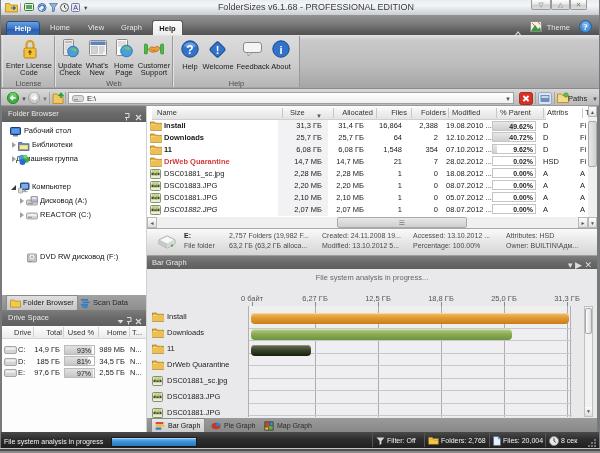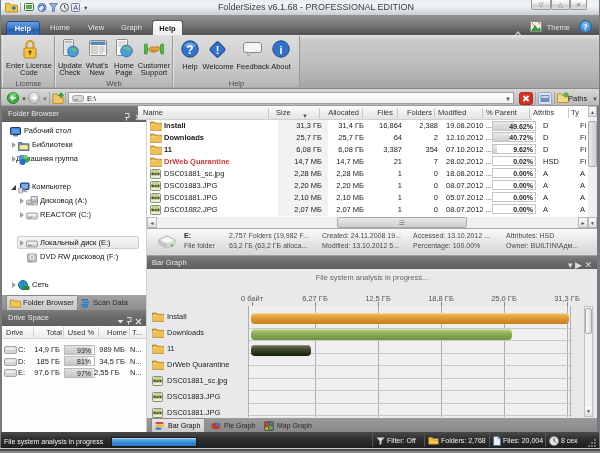--- a/index.html
+++ b/index.html
@@ -35,21 +35,21 @@
 .dico{width:12px;height:12px}
 
 #ltabs{left:2px;top:295px;width:145px;height:15px;background:linear-gradient(#a2a2a2,#8e8e8e)}
 
 #dshead{left:2px;top:310px;width:145px;height:16px;line-height:16px}
 #dscols{left:2px;top:326px;width:145px;height:13px;background:linear-gradient(#fdfdfd,#ebebeb);border-bottom:1px solid #d5d5d5;font-size:7.5px;color:#333}
 .dcol{position:absolute;top:1px;line-height:11px}
 .dsrow{position:absolute;width:145px;height:11.5px;font-size:7.5px;color:#222;line-height:11.5px;white-space:nowrap}
 
 #rpanel{left:147px;top:106px;width:450px;height:326px;background:#fff}
-#listhead{left:138px;top:106px;width:394px;height:14px;background:linear-gradient(#fdfdfd,#f0f0f0 45%,#e4e4e4);border-bottom:1px solid #cfcfcf;font-size:7.5px;color:#333}
+#listhead{left:152px;top:106px;width:394px;height:14px;background:linear-gradient(#fdfdfd,#f0f0f0 45%,#e4e4e4);border-bottom:1px solid #cfcfcf;font-size:7.5px;color:#333}
 .lcol{position:absolute;top:1px;line-height:12px}
 .lsep{position:absolute;top:2px;width:1px;height:10px;background:#c8c8c8}
 .frow{position:absolute;left:147px;width:441px;height:11.95px;font-size:7.5px;color:#191919;line-height:12px;white-space:nowrap}
 .fcell{position:absolute;top:0;text-align:right}
 .pcell{position:absolute;border:1px solid #c5c5c5;background:#fff;height:10px;top:0.5px;font-size:7px;font-weight:bold;color:#222;text-align:right}
 .pfill{position:absolute;left:0;top:0;height:100%;background:linear-gradient(#e8e8e8,#cfcfcf)}
 .ptxt{position:absolute;right:2px;top:0;line-height:9.5px}
 
 #summary{left:147px;top:228px;width:450px;height:28px;background:linear-gradient(#fafafa,#e8e8e8 45%,#d5d5d5);border-top:1px solid #a8a8a8;border-bottom:1px solid #9e9e9e;font-size:7px;color:#4a4a4a;white-space:nowrap;overflow:hidden}
 
@@ -270,36 +270,26 @@
         <rect x="0.5" y="4" width="11" height="5" rx="1" fill="#d0d0d0" stroke="#8a8a8a" stroke-width="0.7"></rect>
         <rect x="2" y="7" width="5" height="1.2" fill="#9a9a9a"></rect>
         <rect x="5" y="0.5" width="6.5" height="5.5" rx="0.5" fill="#b8b8c8" stroke="#70708a" stroke-width="0.6"></rect>
         <rect x="6" y="1.2" width="4.5" height="2" fill="#e8e8f0"></rect>
       </svg><span style="margin-left:38px">Дисковод (A:)</span></div>
  <div class="trow" style="top:86px"><span class="texp" style="left:18px"></span><svg class="ticon dico" style="left:24px">
         <rect x="0.5" y="3" width="11" height="6" rx="1.2" fill="#d4d4d4" stroke="#8a8a8a" stroke-width="0.7"></rect>
         <rect x="1.5" y="4" width="9" height="2" rx="0.8" fill="#f0f0f0"></rect>
         <rect x="2" y="6.8" width="4" height="1.2" fill="#9a9a9a"></rect>
       </svg><span style="margin-left:38px">REACTOR (C:)</span></div>
- <div class="trow" style="top:114px"><div style="position:absolute;left:15px;top:0;width:122px;height:13px;background:linear-gradient(#f6f6f6,#e8e8e8);border:1px solid #cfcfcf;border-radius:2px"></div><span class="texp" style="left:18px"></span><svg class="ticon dico" style="left:24px">
-        <rect x="0.5" y="3" width="11" height="6" rx="1.2" fill="#d4d4d4" stroke="#8a8a8a" stroke-width="0.7"></rect>
-        <rect x="1.5" y="4" width="9" height="2" rx="0.8" fill="#f0f0f0"></rect>
-        <rect x="2" y="6.8" width="4" height="1.2" fill="#9a9a9a"></rect>
-      </svg><span style="margin-left:38px;position:relative">Локальный диск (E:)</span></div>
  <div class="trow" style="top:128px"><svg class="ticon dico" style="left:24px">
         <rect x="1.5" y="2" width="9" height="8" rx="0.8" fill="#c8c8cc" stroke="#808088" stroke-width="0.7"></rect>
         <circle cx="6" cy="5" r="3.2" fill="#e8e8ee" stroke="#9a9aa0" stroke-width="0.6"></circle>
         <circle cx="6" cy="5" r="0.9" fill="#9a9aa0"></circle>
         <rect x="2.5" y="9" width="3" height="1" fill="#88888e"></rect>
       </svg><span style="margin-left:38px">DVD RW дисковод (F:)</span></div>
- <div class="trow" style="top:156px"><span class="texp" style="left:10px"></span><svg class="ticon" style="left:16px">
-        <circle cx="5" cy="5" r="4.5" fill="#3aa8d8" stroke="#1a6898"></circle>
-        <path d="M1 5 h8 M5 0.5 v9 M2 2.5 q3 1.5 6 0 M2 7.5 q3 -1.5 6 0" stroke="#1a6898" stroke-width="0.6" fill="none"></path>
-        <rect x="5.5" y="6" width="6" height="4" fill="#2a8a2a" rx="0.5"></rect>
-      </svg><span style="margin-left:30px">Сеть</span></div>
 </div>
 
 <div class="abs" id="ltabs">
  <div style="position:absolute;left:4px;top:0;width:72px;height:15px;background:linear-gradient(#e0e0e0,#c6c6c6);border:1px solid #8a8a8a;border-bottom:none;font-size:8px;color:#1a1a1a;line-height:14px;white-space:nowrap;overflow:hidden;font-size:7.5px"><svg style="position:absolute;left:3px;top:3px" width="11" height="9" viewBox="0 0 11 9">
         <path d="M0.5 1 h3.5 l1 1.2 h5.5 v6 h-10z" fill="#f2c94c" stroke="#b8860b" stroke-width="0.7"></path>
       </svg><span style="margin-left:16px">Folder Browser</span></div>
  <div style="position:absolute;left:74px;top:1px;width:64px;height:14px;font-size:7.5px;color:#2a2a2a;line-height:14px;white-space:nowrap"><svg style="position:absolute;left:5px;top:3px" width="9" height="9" viewBox="0 0 9 9">
         <rect x="0" y="0" width="7" height="1.6" fill="#2a7ac8"></rect>
         <rect x="1.5" y="2.6" width="7" height="1.6" fill="#2a7ac8"></rect>
         <rect x="0" y="5.2" width="7" height="1.6" fill="#2a7ac8"></rect>
@@ -307,21 +297,21 @@
       </svg><span style="margin-left:17px">Scan Data</span></div>
 </div>
 <div class="abs phead" id="dshead"><span style="margin-left:6px">Drive Space</span><span class="phicons" style="top:4px"><svg width="7" height="7" viewBox="0 0 7 7">
         <path d="M0.5 2 L3.5 5.5 L6.5 2z" fill="#ddd"></path>
       </svg> <svg width="6" height="8" viewBox="0 0 6 8">
         <path d="M1 0.5 h4 v4 h-2.5 v3 m0 -3 h-1.5z" stroke="#ddd" fill="none"></path>
       </svg> <svg width="7" height="7" viewBox="0 0 7 7">
         <path d="M1 1 L6 6 M6 1 L1 6" stroke="#ddd" stroke-width="1.2"></path>
       </svg></span></div>
 <div class="abs" id="dscols">
- <span class="dcol" style="left:4px">Drive</span>
+ <span class="dcol" style="left:12px">Drive</span>
     <span class="dcol" style="left:32px;width:28px;text-align:right">Total</span>
     <span class="dcol" style="left:64px;width:30px;text-align:center">Used %</span>
     <span class="dcol" style="left:96px;width:29px;text-align:right">Home</span>
     <span class="dcol" style="left:130px">T...</span>
  <span style="position:absolute;left:31px;top:1px;width:1px;height:10px;background:#d0d0d0"></span>
  <span style="position:absolute;left:61px;top:1px;width:1px;height:10px;background:#d0d0d0"></span>
  <span style="position:absolute;left:96px;top:1px;width:1px;height:10px;background:#d0d0d0"></span>
  <span style="position:absolute;left:127px;top:1px;width:1px;height:10px;background:#d0d0d0"></span>
 </div>
 <div class="abs" style="left:2px;top:339px;width:145px;height:93px;background:#fdfdfd"></div>
@@ -357,21 +347,21 @@
  <svg style="position:absolute;left:4px;top:2px" width="13" height="8" viewBox="0 0 13 8">
       <rect x="0.5" y="0.5" width="12" height="7" rx="1.5" fill="#d4d4d4" stroke="#8a8a8a" stroke-width="0.7"></rect>
       <rect x="1.5" y="1.5" width="10" height="2.2" rx="1" fill="#f0f0f0"></rect>
     </svg>
  <span style="position:absolute;left:18px">E:</span>
     <span style="position:absolute;left:26px;width:34px;text-align:right">97,6 ГБ</span>
  <span style="position:absolute;left:64px;top:0.5px;width:31px;height:10px;border:1px solid #bbb;background:#fff">
       <span style="position:absolute;left:0;top:0;height:100%;width:97%;background:linear-gradient(#e2e2e2,#c6c6c6)"></span>
       <span style="position:absolute;right:3px;font-size:7px;line-height:9.5px;color:#222">97%</span>
     </span>
- <span style="position:absolute;left:94px;width:31px;text-align:left">2,55 ГБ</span>
+ <span style="position:absolute;left:94px;width:31px;text-align:right">2,55 ГБ</span>
     <span style="position:absolute;left:130px">N...</span>
 </div>
 
 <div class="abs" id="rpanel"></div>
 <div class="abs" style="left:146px;top:106px;width:1px;height:326px;background:#d0d0d0"></div>
 
 <div class="abs" style="left:278px;top:120px;width:50px;height:96px;background:#f2f2f4"></div>
 <div class="abs" id="listhead">
  <span class="lcol" style="left:5px">Name</span>
  <span class="lcol" style="left:138px">Size</span>
@@ -434,21 +424,21 @@
 </div>
 <div class="frow" style="top:143.90px">
       <svg style="position:absolute;left:3px;top:1px" width="12" height="10" viewBox="0 0 12 10">
         <path d="M0.5 1 h4 l1 1.3 h6 v7 h-11z" fill="#e8b33c" stroke="#a8791c" stroke-width="0.8"></path>
         <path d="M0.5 3 h11 v6 h-11z" fill="#f7d977"></path>
         <path d="M0.5 9 h11 v-5.8 l-2.5 -0.7 l-8.5 2z" fill="#edbf55"></path>
       </svg>
  <span style="position:absolute;left:17px;font-weight:bold">11</span>
  <span class="fcell" style="left:123px;width:52px">6,08 ГБ</span>
  <span class="fcell" style="left:165px;width:52px">6,08 ГБ</span>
- <span class="fcell" style="left:205px;width:50px">3,387</span>
+ <span class="fcell" style="left:205px;width:50px">1,548</span>
  <span class="fcell" style="left:243px;width:48px">354</span>
  <span style="position:absolute;left:299px">07.10.2012 ...</span>
  <span class="pcell" style="left:345px;width:44px">
         <span class="pfill" style="width:9.6%"></span>
         <span class="ptxt">9.62%</span>
       </span>
  <span style="position:absolute;left:396px">D</span>
  <span style="position:absolute;left:433px">Fi</span>
 </div>
 <div class="frow" style="top:155.85px">

